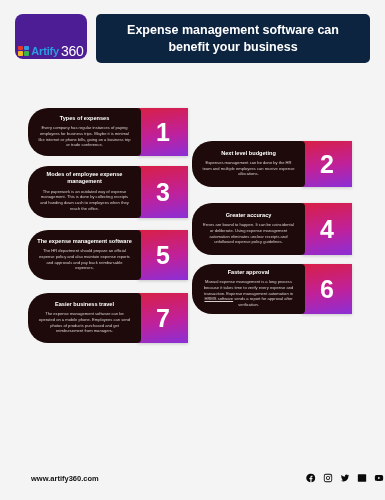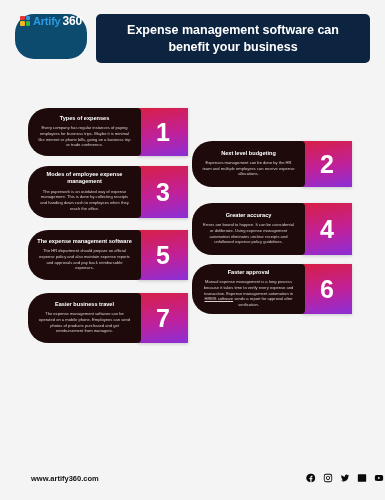--- a/index.html
+++ b/index.html
@@ -20,24 +20,24 @@
   .header {
     display: flex;
     align-items: flex-start;
     gap: 9px;
     padding: 14px 15px 0 15px;
   }
 
   .logo-box {
     width: 72px;
     height: 45px;
-    background: #0c4a6e;
-    border-radius: 19px;
-    display: flex;
-    align-items: flex-start;
+    background: #4c1d95;
+    border-radius: 8px;
+    display: flex;
+    align-items: flex-end;
     justify-content: center;
     flex: 0 0 auto;
   }
 
   .logo-inner {
     display: flex;
     align-items: center;
     gap: 2px;
   }
 
@@ -59,22 +59,22 @@
   .lm4 { top: 5.6px; left: 5.6px; background: #3ab54a; }
 
   .logo-artify {
     color: #2f9be0;
     font-size: 11px;
     font-weight: bold;
     letter-spacing: -0.2px;
   }
   .logo-360 {
     color: #ffffff;
-    font-size: 12px;
-    font-weight: bold;
+    font-size: 14px;
+    font-weight: normal;
     letter-spacing: -0.2px;
   }
 
   .title-box {
     flex: 1 1 auto;
     height: 49px;
     background: #0d2440;
     border-radius: 5px;
     display: flex;
     align-items: center;

